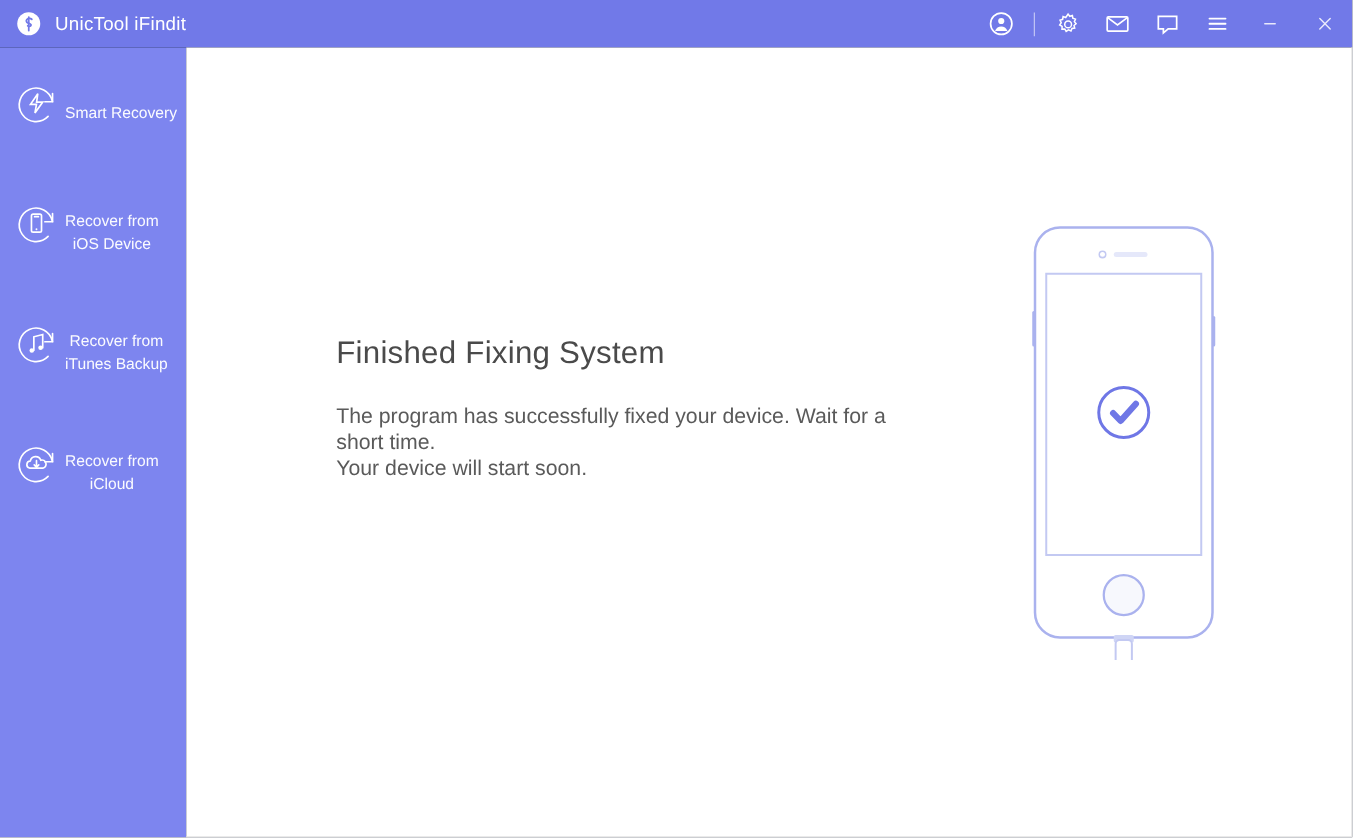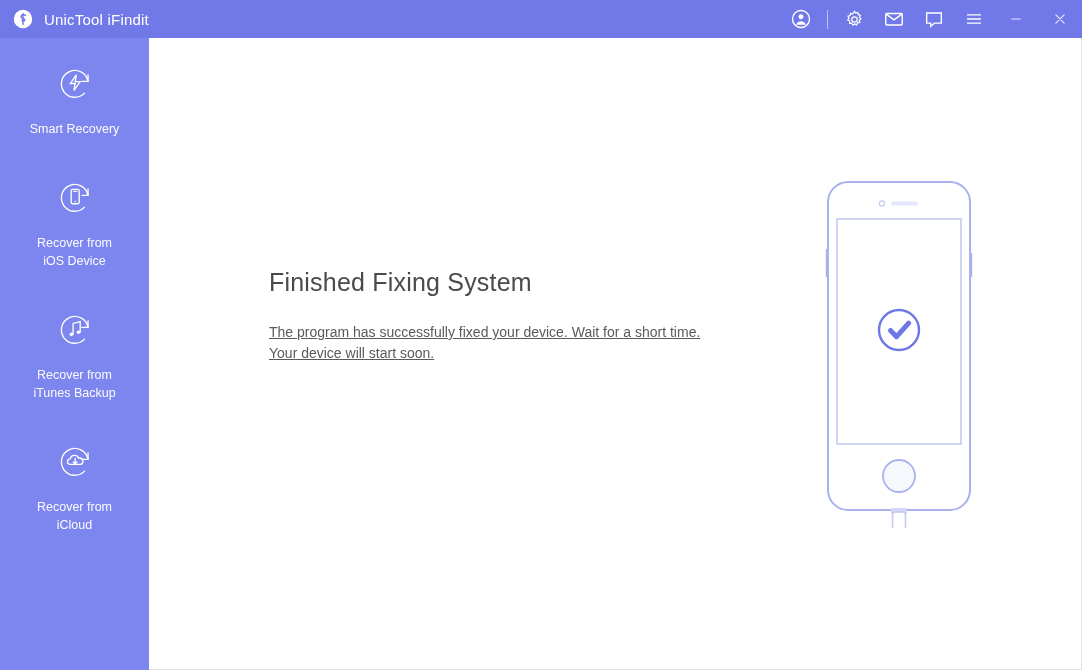--- a/index.html
+++ b/index.html
@@ -65,21 +65,20 @@
     top: 38px; left: 0;
     width: 149px;
     height: 632px;
     background: #7d85ef;
   }
   .nav-item {
     position: relative;
     width: 149px;
     padding: 22px 6px 14px 6px;
     display: flex;
-    flex-direction: column;
     align-items: center;
     cursor: pointer;
   }
   .nav-item.active { background: #6d72e0; }
   .nav-icon {
     width: 46px; height: 46px;
     display: flex; align-items: center; justify-content: center;
     margin-bottom: 14px;
   }
   .nav-label {
@@ -108,25 +107,24 @@
     width: 470px;
   }
   .headline {
     font-size: 25px;
     color: #4a4a4a;
     font-weight: normal;
     letter-spacing: .2px;
   }
   .subcopy {
     margin-top: 25px;
-    font-size: 14px;
+    font-size: 17px;
     line-height: 21px;
     color: #5a5a5a;
     white-space: pre-line;
-    text-decoration: underline;
   }
   .done-btn {
     position: absolute;
     left: 120px;
     top: 362px;
     width: 159px;
     height: 41px;
     border-radius: 21px;
     background: #7179e8;
     color: #ffffff;

